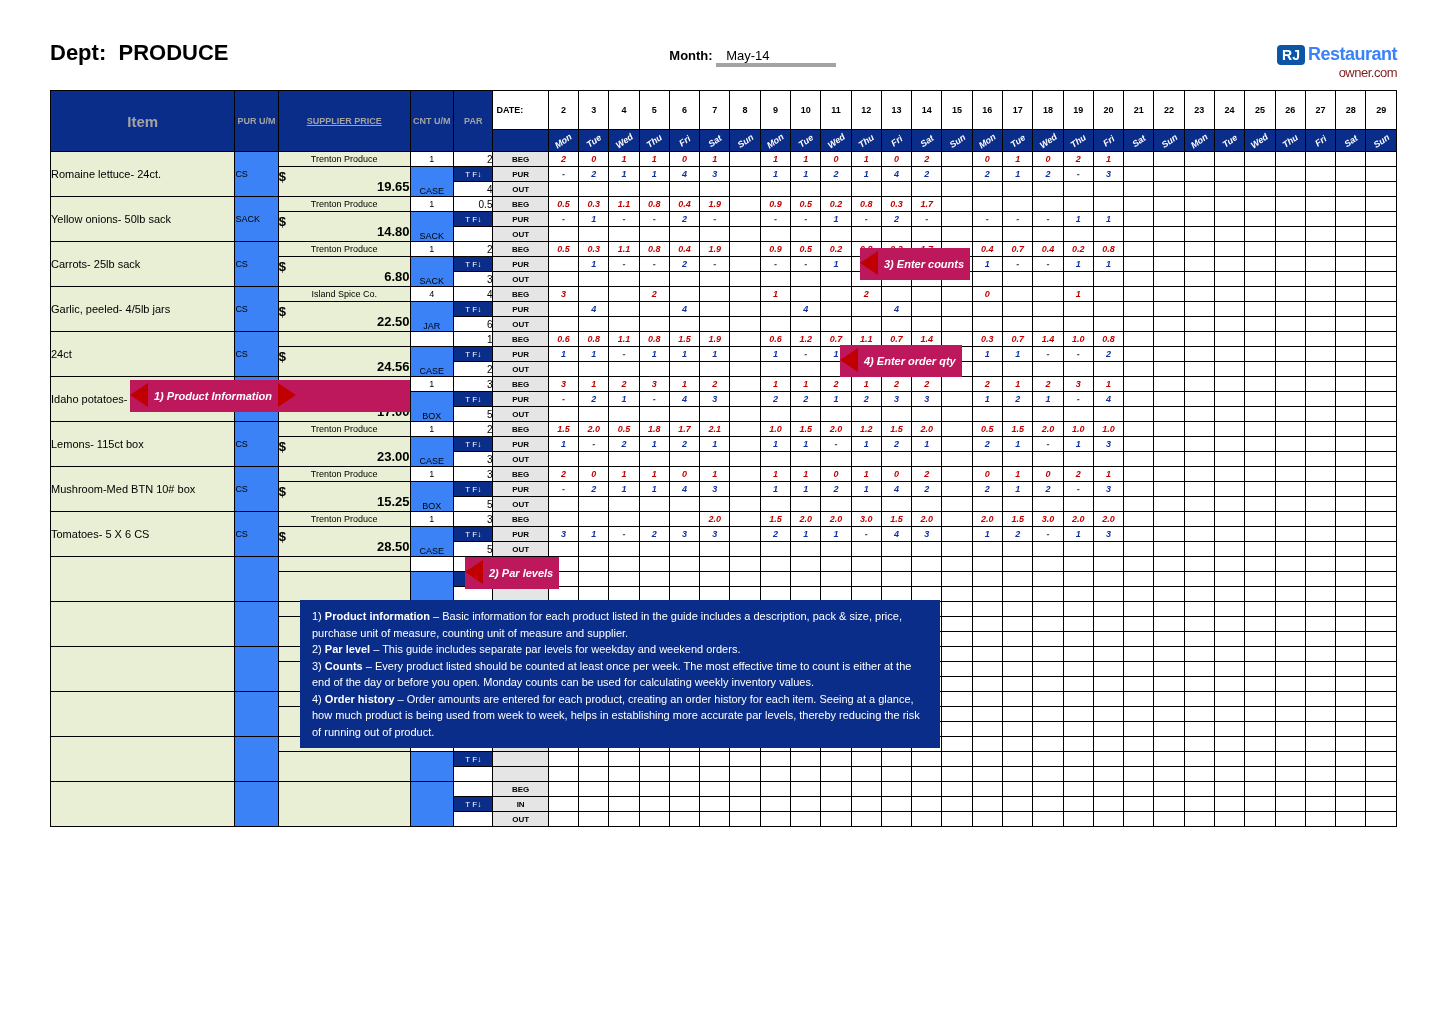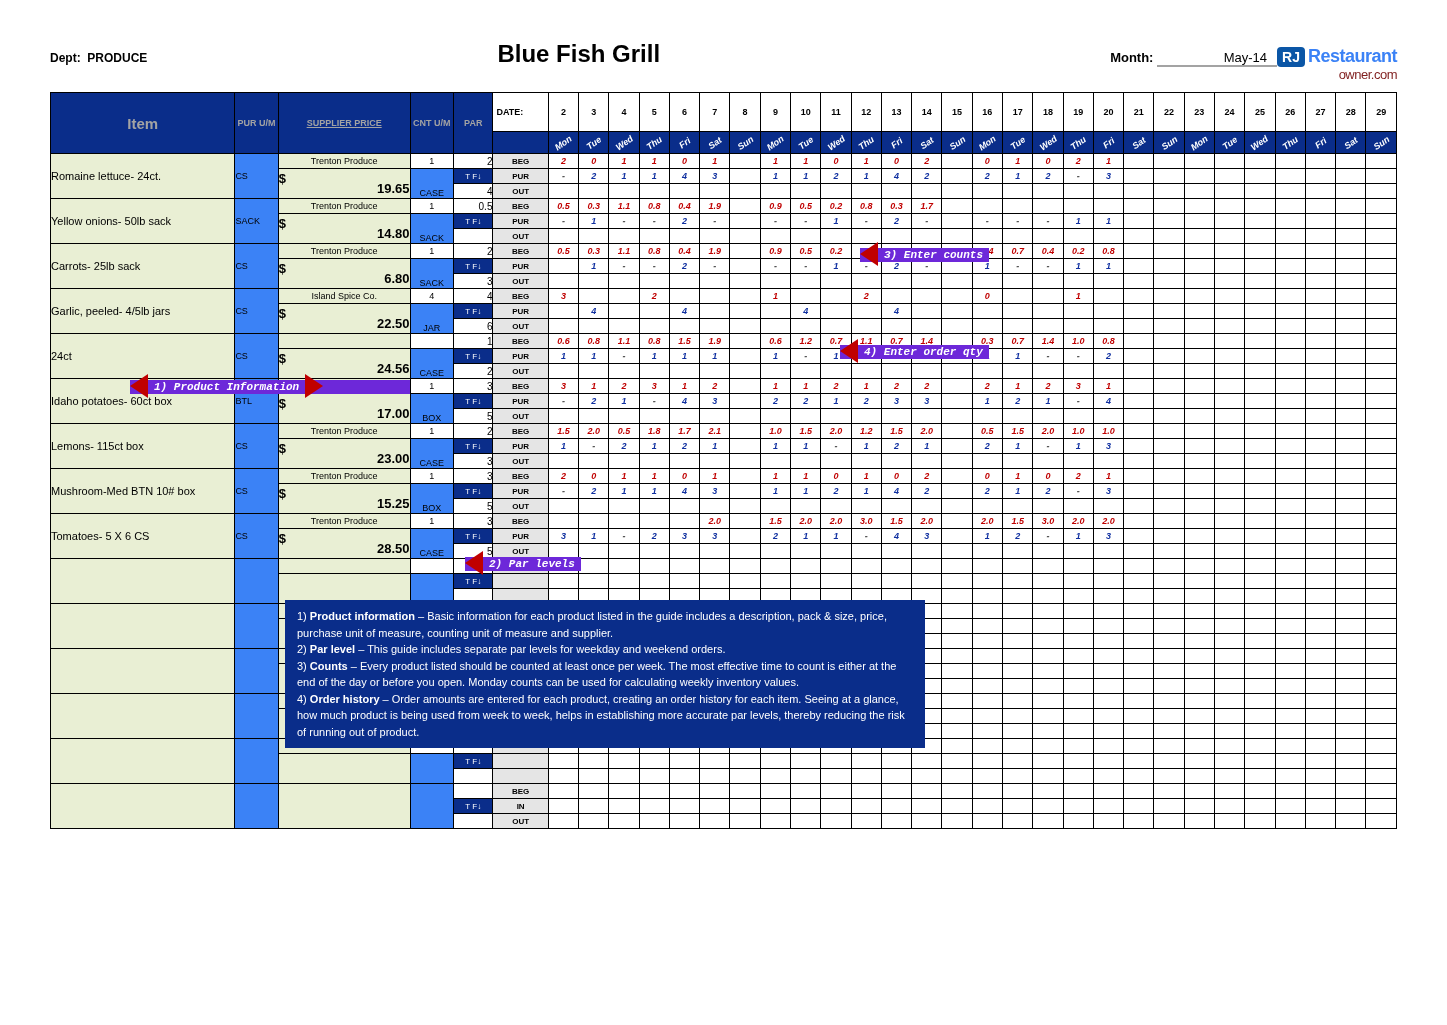--- a/index.html
+++ b/index.html
@@ -11,24 +11,24 @@
     background: #fff;
     color: #000;
     width: 1447px;
   }
   .header-bar {
     display: flex;
     align-items: baseline;
     justify-content: space-between;
     margin-bottom: 10px;
   }
-  .dept { font-size: 12px; font-weight: bold; }
+  .dept { font-size: 22px; font-weight: bold; }
   .title { font-size: 24px; font-weight: bold; flex: 1; text-align: center; margin-left: -100px;}
   .month-wrap { font-size: 13px; }
-  .month-wrap .val { display: inline-block; min-width: 120px; text-align: right; border-bottom: 2px solid #a3a3a3; padding: 0 10px; }
+  .month-wrap .val { display: inline-block; min-width: 120px; text-align: left; border-bottom: 4px solid #a3a3a3; padding: 0 10px; }
   .logo { text-align: right; }
   .logo .r1 { color: #3b82f6; font-weight: bold; font-size: 18px; letter-spacing: -0.5px;}
   .logo .r2 { color: #7f1d1d; font-weight: normal; font-size: 13px; letter-spacing: -0.5px;}
   .logo .rj { display:inline-block; background:#0b56a6; color:#fff; font-weight:bold; padding:2px 5px; border-radius:4px; margin-right:3px; font-size:14px;}
   
   table.grid { border-collapse: collapse; width: 100%; table-layout: fixed; }
   table.grid td, table.grid th { border: 1px solid #000; padding: 0; vertical-align: middle; }
   
   .hdr-blue { background: #0a2d8a; color: #a3a3a3; font-weight: bold; text-align: center; }
   .hdr-blue.small { font-size: 9px; }
@@ -57,51 +57,51 @@
   .tf-cell   { background: #0a2d8a; color:#fff; font-size: 8px; text-align:center;}
   
   .rowlbl { background: #e5e5e5; font-size: 8px; font-weight:bold; text-align:center; border-top:1px solid #000; border-bottom:1px solid #000;}
   .rowlbl.beg { border-top:1px solid #000;}
   
   td.v { font-size: 9px; text-align:center; font-weight:bold; font-style:italic;}
   td.v.red { color: #c00000; }
   td.v.blu { color: #1030a0; }
   td.v.dash { color:#555;}
   
-  .callout { position: absolute; background: #6d28d9; color: #fff; font-weight: bold; font-style: italic; font-size: 11px; height: 14px; line-height: 18px; display:flex; align-items:center; z-index:10;font-family:Liberation Mono, monospace;}
+  .callout { position: absolute; background: #be185d; color: #fff; font-weight: bold; font-style: italic; font-size: 11px; height: 32px; line-height: 18px; display:flex; align-items:center; z-index:10;}
   .callout .body { padding: 0 6px; white-space:nowrap;}
   .arrow-l { width:0; height:0; border-top:12px solid transparent; border-bottom:12px solid transparent; border-right:18px solid #c00000; margin-top:-3px;}
   .arrow-r { width:0; height:0; border-top:12px solid transparent; border-bottom:12px solid transparent; border-left:18px solid #c00000; margin-top:-3px;}
   
   .infobox {
     position: absolute;
     background: #0a2d8a;
     color: #fff;
     font-size: 11px;
     line-height: 1.5;
     padding: 8px 12px;
     width: 640px;
     z-index: 5;
+    margin-left: 15px;
   }
   .infobox b { font-weight: bold; }
   
   .wrapper { position: relative; }
   .under { text-decoration: underline; }
 
 </style>
 </head>
 <body>
 
 <div class="wrapper">
 
   <div class="header-bar">
     <div class="dept">
       <span>Dept:</span>&nbsp;&nbsp;<span>PRODUCE</span>
     </div>
-    <div class="title">Blue Fish Grill</div>
     <div class="month-wrap">
       <b><span>Month:</span></b>
       <span class="val">May-14</span>
     </div>
     <div class="logo">
       <span class="rj">RJ</span><span class="r1">Restaurant</span><br>
       <span class="r2" style="margin-left:28px;">owner.com</span>
     </div>
   </div>
 

